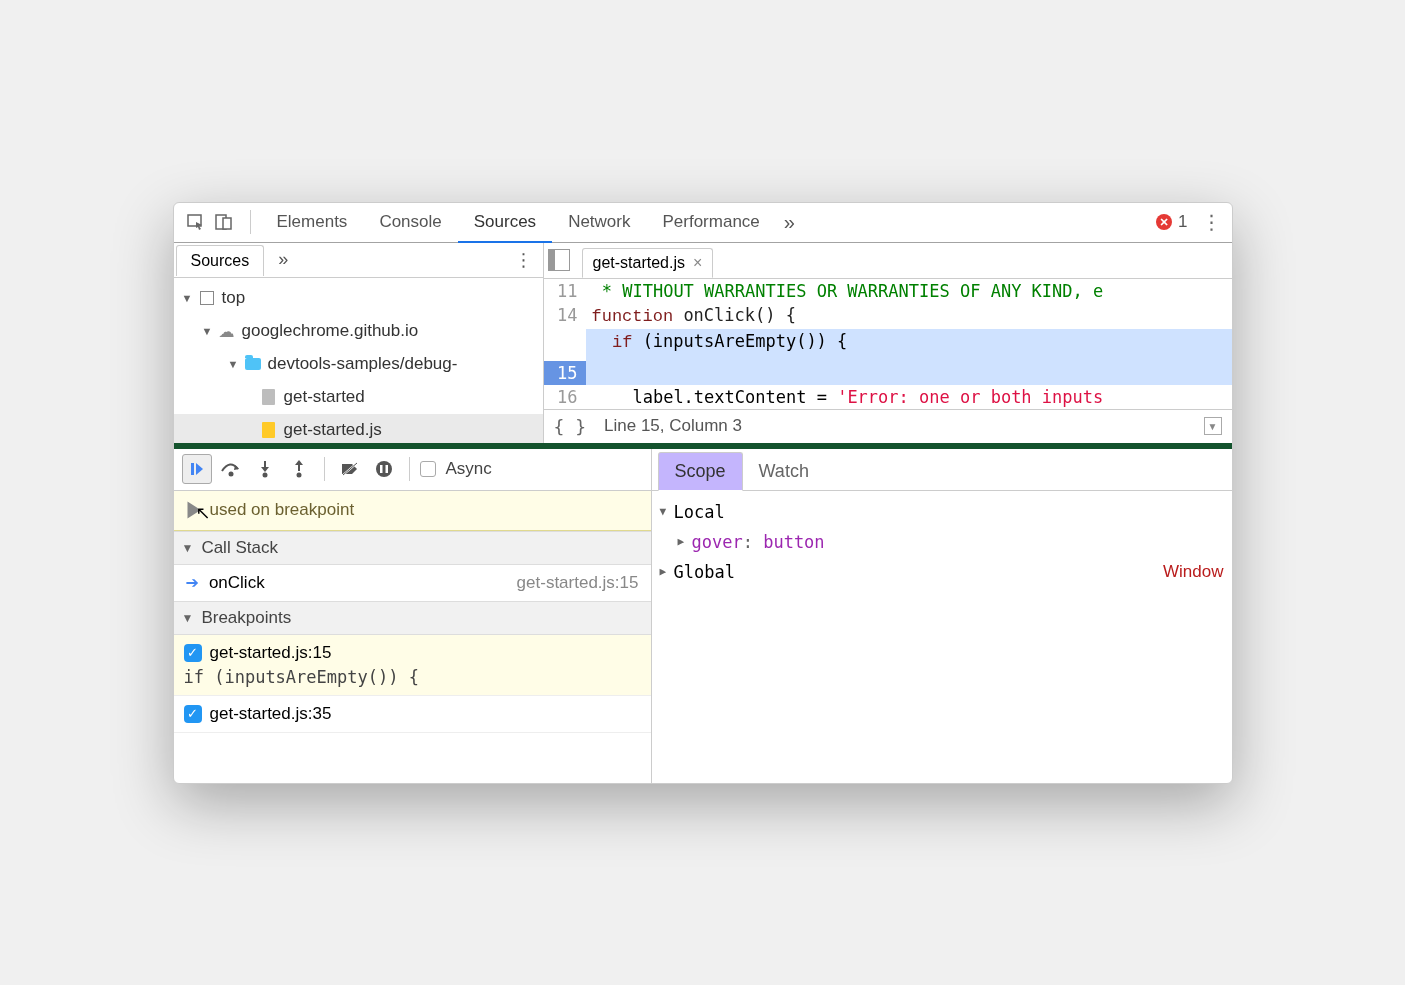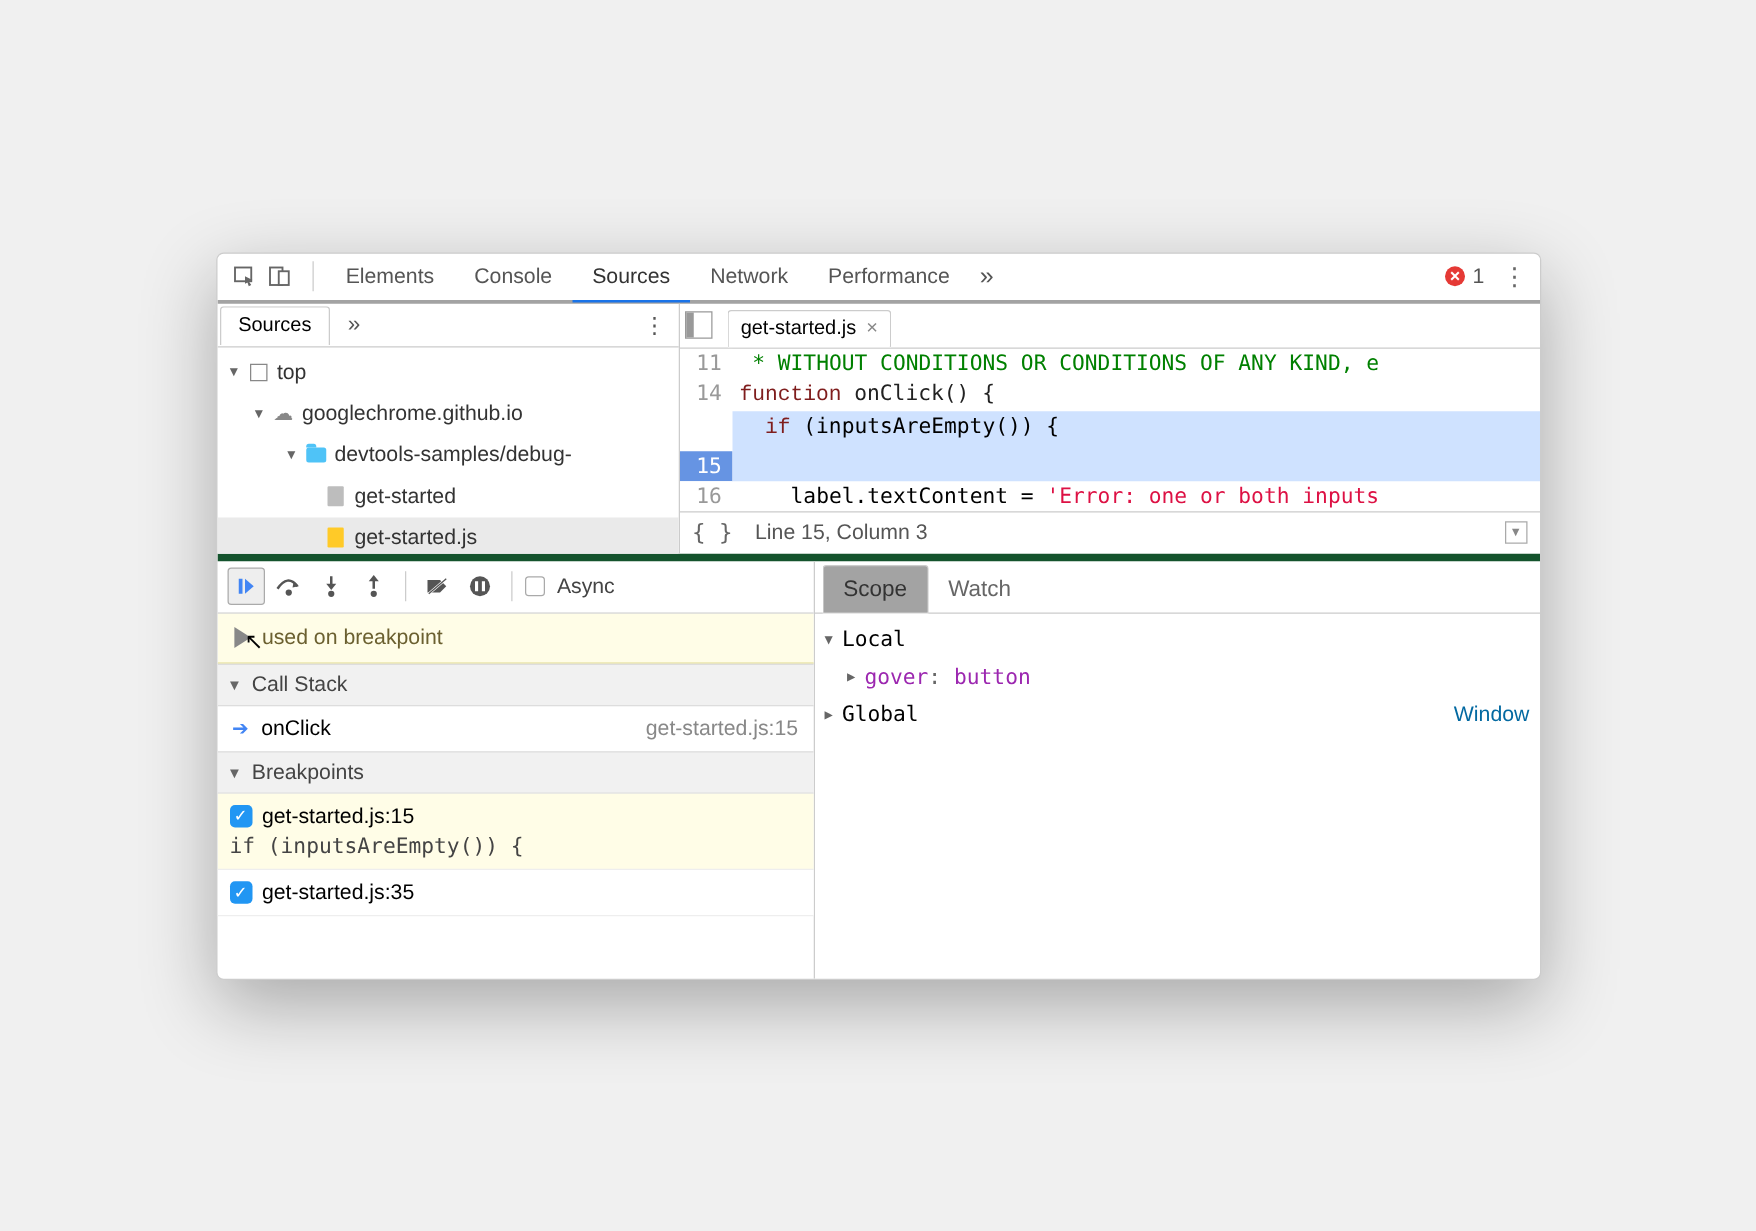--- a/index.html
+++ b/index.html
@@ -3,21 +3,21 @@
 <meta charset="utf-8">
 <style>
 * { box-sizing: border-box; margin: 0; padding: 0; }
 body { font-family: -apple-system, "Helvetica Neue", Arial, sans-serif; background: #f0f0f0; display: flex; align-items: center; justify-content: center; min-height: 100vh; }
 .window { width: 1060px; background: #fff; border-radius: 6px; box-shadow: 0 20px 60px rgba(0,0,0,0.3); overflow: hidden; border: 1px solid #ccc; }
 .titlebar { height: 36px; background: linear-gradient(#f6f6f6,#e8e8e8); display: flex; align-items: center; padding: 0 12px; border-bottom: 1px solid #ccc; }
 .traffic { display: flex; gap: 8px; margin-right: 16px; }
 .tl { width: 14px; height: 14px; border-radius: 50%; }
 .red { background: #ff5f57; } .yellow { background: #ffbd2e; } .green { background: #28c940; }
 .title { font-size: 16px; color: #444; white-space: nowrap; overflow: hidden; }
-.toolbar { height: 40px; display: flex; align-items: center; padding: 0 10px; border-bottom: 3px solid #a3a3a3; font-size: 17px; color: #555; justify-content: flex-end; }
+.toolbar { height: 40px; display: flex; align-items: center; padding: 0 10px; border-bottom: 1px solid #a3a3a3; font-size: 17px; color: #555; justify-content: flex-end; }
 .tb-icon { width: 24px; height: 24px; display: flex; align-items: center; justify-content: center; margin-right: 4px; }
 .vsep { width: 1px; height: 24px; background: #ccc; margin: 0 10px; }
 .tab { padding: 0 16px; height: 40px; display: flex; align-items: center; cursor: default; }
 .tab.active { color: #333; border-bottom: 2px solid #1a73e8; margin-bottom: -1px; }
 .more { margin-left: 8px; font-size: 20px; }
 .errs { margin-left: auto; display: flex; align-items: center; gap: 6px; }
 .err-badge { width: 16px; height: 16px; background: #e53935; border-radius: 50%; display: flex; align-items: center; justify-content: center; color: #fff; font-size: 11px; font-weight: bold; }
 .kebab { margin-left: 14px; font-size: 20px; color: #666; }
 .main { display: flex; height: 200px; }
 .nav { width: 370px; border-right: 1px solid #ccc; display: flex; flex-direction: column; }
@@ -70,26 +70,26 @@
 .stack-row .arr { color: #4285f4; margin-right: 10px; font-size: 16px; }
 .stack-row .loc { margin-left: auto; color: #888; }
 .bp-row { background: #fffde7; padding: 8px 10px; font-size: 17px; border-bottom: 1px solid #eee; }
 .bp-row.plain { background: #fff; }
 .bp-line1 { display: flex; align-items: center; gap: 8px; }
 .cb-blue { width: 18px; height: 18px; background: #2196f3; border-radius: 4px; display: flex; align-items: center; justify-content: center; color: #fff; font-size: 13px; }
 .bp-code { font-family: Menlo, monospace; margin-top: 4px; color: #444; }
 .dbg-right { flex: 1; display: flex; flex-direction: column; }
 .scope-tabs { height: 42px; display: flex; align-items: end; padding-left: 6px; border-bottom: 1px solid #ccc; }
 .stab { padding: 8px 16px; font-size: 18px; color: #666; }
-.stab.active { background: #a3a3a3; border: 1px solid #ccc; border-bottom: 1px solid #fff; border-radius: 3px 3px 0 0; position: relative; top: 1px; color: #333; }
+.stab.active { background: #c4b5fd; border: 1px solid #ccc; border-bottom: 1px solid #fff; border-radius: 3px 3px 0 0; position: relative; top: 1px; color: #333; }
 .scope-body { padding: 6px 8px; font-family: Menlo, monospace; font-size: 17px; line-height: 30px; }
 .srow { display: flex; align-items: center; }
 .srow .tw3 { width: 14px; font-size: 11px; color: #666; }
 .purple { color: #9c27b0; } .gray { color: #666; }
-.srow .rval { margin-left: auto; color: #0369a1; font-family: -apple-system, Arial; }
+.srow .rval { margin-left: auto; color: #b91c1c; font-family: -apple-system, Arial; }
 .indent-s1 { padding-left: 18px; }
 svg { display: block; }
 </style>
 </head>
 <body>
 
 <div class="window">
 
   <div class="toolbar">
     <div class="tb-icon">
@@ -164,21 +164,21 @@
       <div class="ed-tabs">
         <div class="navshow"></div>
         <div class="ed-tab">
           <span>get-started.js</span>
           <span class="x">×</span>
         </div>
       </div>
       <div class="code" id="code">
           <div class="cline">
             <div class="ln">11</div>
-            <div class="ct"><span class="cm"> * WITHOUT CONDITIONS OR CONDITIONS OF ANY KIND, e</span></div>
+            <div class="ct"><span class="cm"> * WITHOUT WARRANTIES OR WARRANTIES OF ANY KIND, e</span></div>
           </div>
           <div class="cline">
             <div class="ln">14</div>
             <div class="ct"><span class="kw">function</span> <span class="fn">onClick() {</span></div>
           </div>
           <div class="cline hl">
             <div class="ln">15</div>
             <div class="ct">  <span class="kw">if</span> (inputsAreEmpty()) {</div>
           </div>
           <div class="cline">

